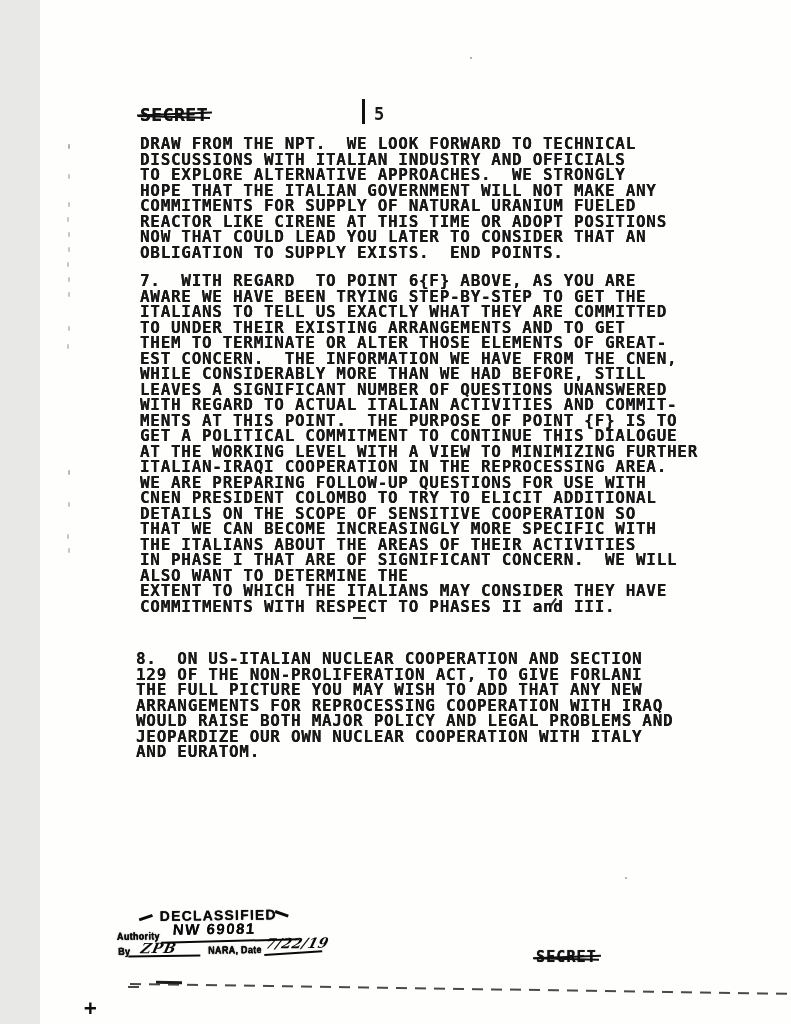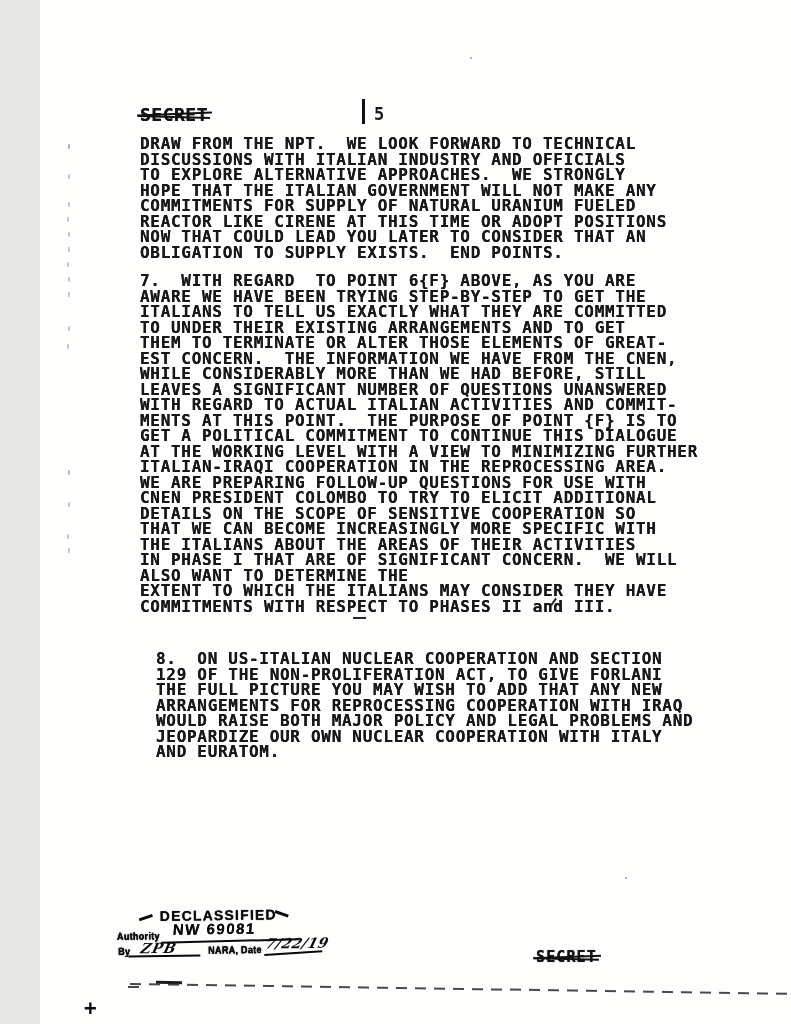--- a/index.html
+++ b/index.html
@@ -19,21 +19,21 @@
     font-weight:700;
     font-size:16px;
     line-height:15.5px;
     letter-spacing:0.7px;
     white-space:pre;
     color:#181818;
     text-shadow:0 0 0.4px #111;
   }
   .p1{left:100px;top:136px;}
   .p7{left:100px;top:273px;}
-  .p8{left:116px;top:651px;}
+  .p8{left:96px;top:651px;}
 
   
   .hdr-secret{
     position:absolute;left:100px;top:104px;
     font-size:18px;font-weight:700;letter-spacing:0.5px;
     font-family:"DejaVu Sans Mono",monospace;
     text-shadow:0 0 0.6px #000;
   }
   .struck{position:relative;display:inline-block;}
   .struck::before{

